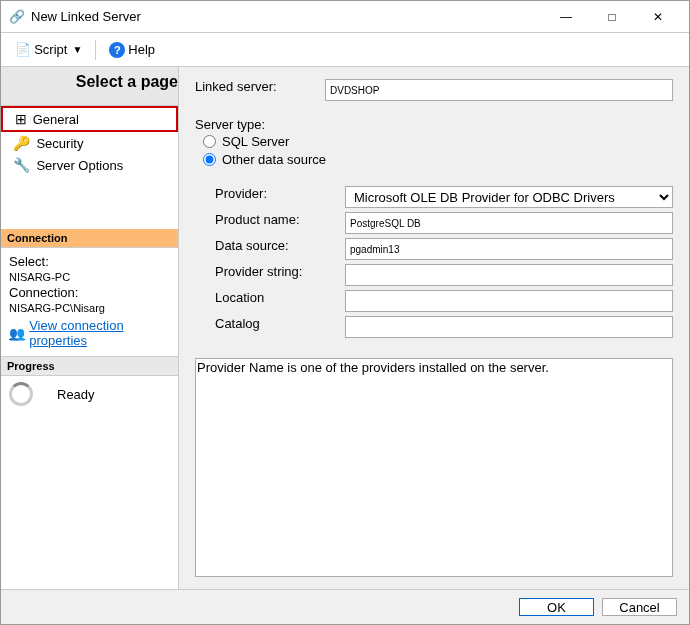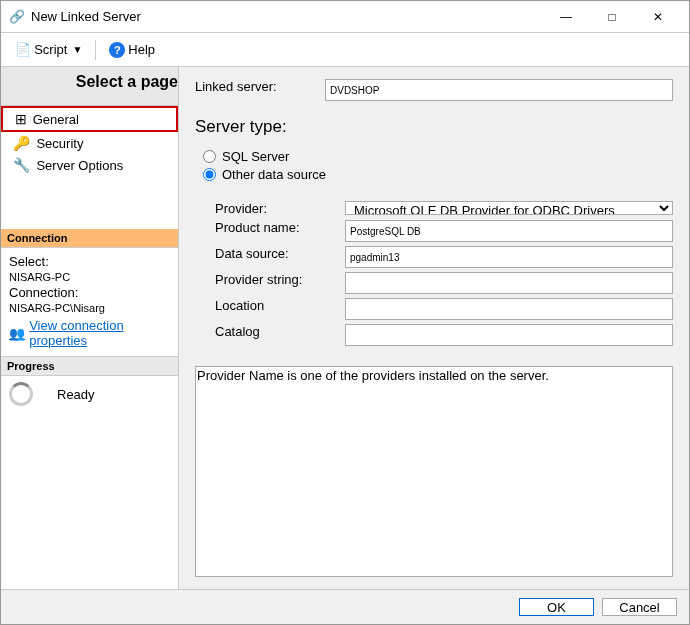--- a/index.html
+++ b/index.html
@@ -24,23 +24,23 @@
     .conn-info { font-size: 11px; color: #000; margin-bottom: 2px; }
     .conn-link { color: #0066cc; text-decoration: underline; cursor: pointer; font-size: 11px; display: flex; align-items: center; gap: 4px; margin-top: 4px; }
     .progress-section { border-top: 1px solid #ccc; padding: 4px 8px 8px; }
     .progress-title { font-size: 11px; font-weight: bold; background: #e8e8e8; padding: 3px 6px; margin: -4px -8px 6px -8px; color: #000; border-bottom: 1px solid #ccc; }
     .progress-row { display: flex; align-items: center; gap: 24px; }
     .progress-spinner { width: 24px; height: 24px; border-radius: 50%; border: 3px solid #ccc; border-top-color: #888; }
     .main { flex: 1; padding: 12px 16px; display: flex; flex-direction: column; gap: 8px; overflow-y: auto; background: #f0f0f0; }
     .form-row { display: flex; margin-bottom: 4px; }
     .form-label { width: 130px; font-size: 13px; color: #000; flex-shrink: 0; }
     .form-input { flex: 1; height: 22px; border: 1px solid #aaa; padding: 2px 4px; font-size: 10px; background: #fff; }
-    .form-select { flex: 1; height: 14px; border: 1px solid #aaa; padding: 0 4px; font-size: 13px; background: #fff; }
+    .form-select { flex: 1; height: 22px; border: 1px solid #aaa; padding: 0 4px; font-size: 13px; background: #fff; }
     .server-type-section { margin: 4px 0 8px 0; }
-    .server-type-label { font-size: 17px; margin-bottom: 12px; }
+    .server-type-label { font-size: 13px; margin-bottom: 2px; }
     .radio-row { display: flex; align-items: center; gap: 6px; margin-bottom: 3px; margin-left: 8px; }
     .radio-row input { margin: 0; }
     .provider-section { margin-left: 20px; }
     .info-box { border: 1px solid #aaa; background: #fff; padding: 1px; min-height: 80px; font-size: 13px; margin-top: 8px; flex: 1; }
     .footer { display: flex; justify-content: flex-end; gap: 8px; padding: 8px 12px; border-top: 1px solid #ccc; background: #f0f0f0; }
     .footer-btn { min-width: 75px; height: 18px; padding: 0 12px; border: 1px solid #aaa; background: #fff; cursor: pointer; font-size: 13px; }
     .footer-btn.primary { border: 1.5px solid #0066cc; }
     .dropdown-arrow { font-size: 10px; margin-left: 2px; }
     .help-icon { display: inline-flex; align-items: center; justify-content: center; width: 16px; height: 16px; border-radius: 50%; background: #1a73e8; color: #fff; font-size: 11px; font-weight: bold; }
   </style>

